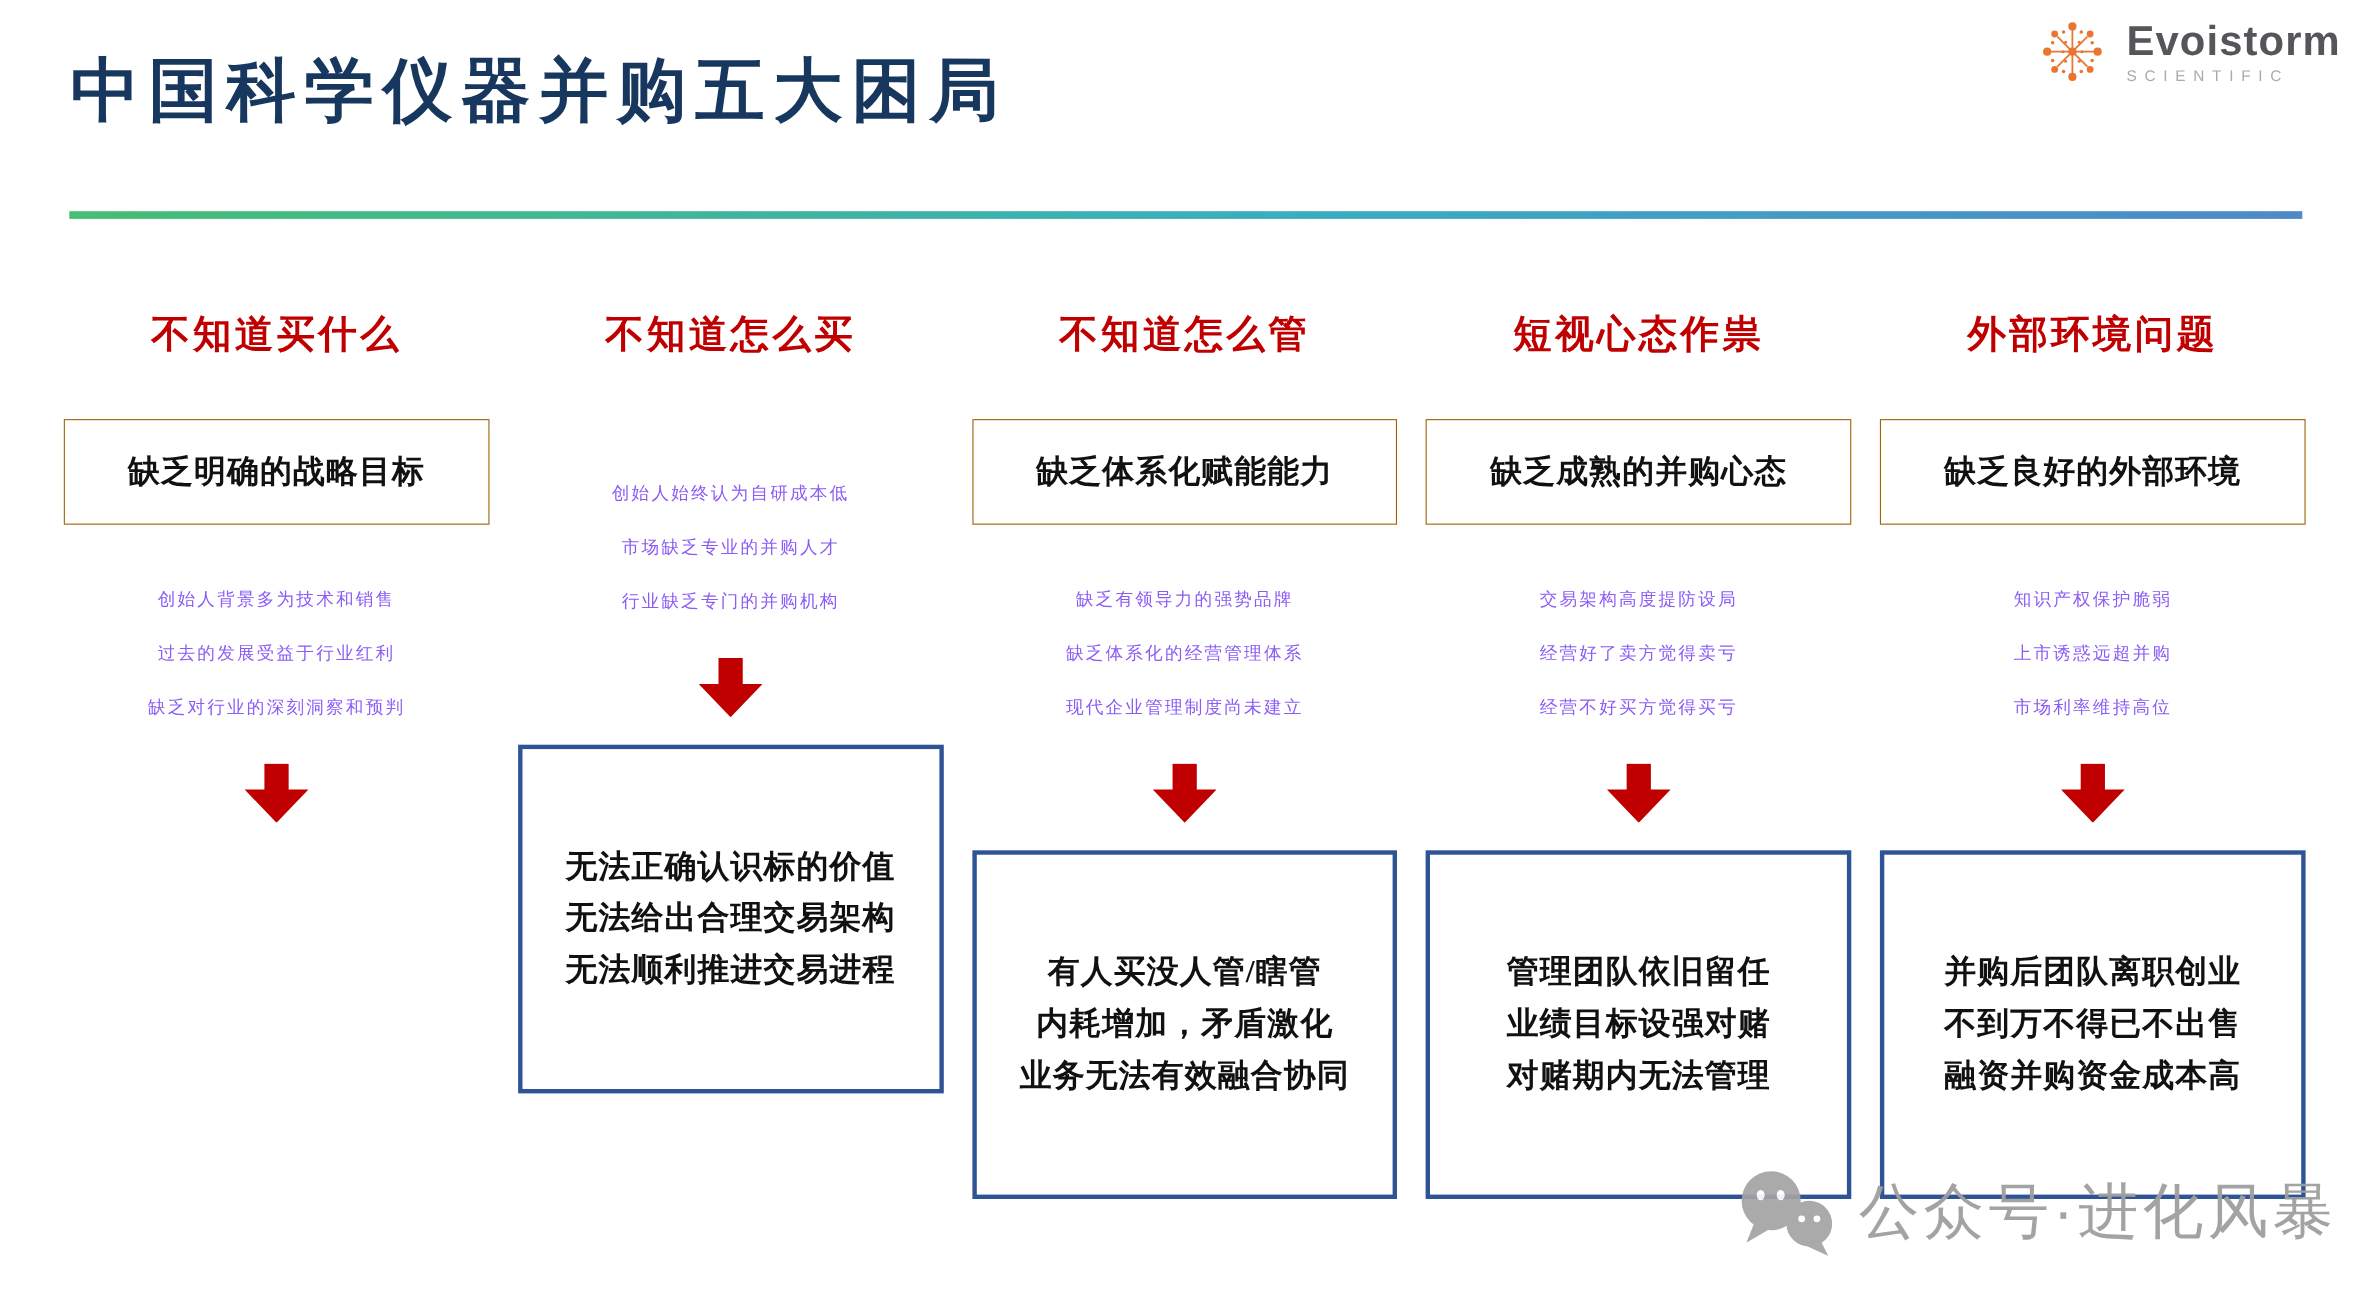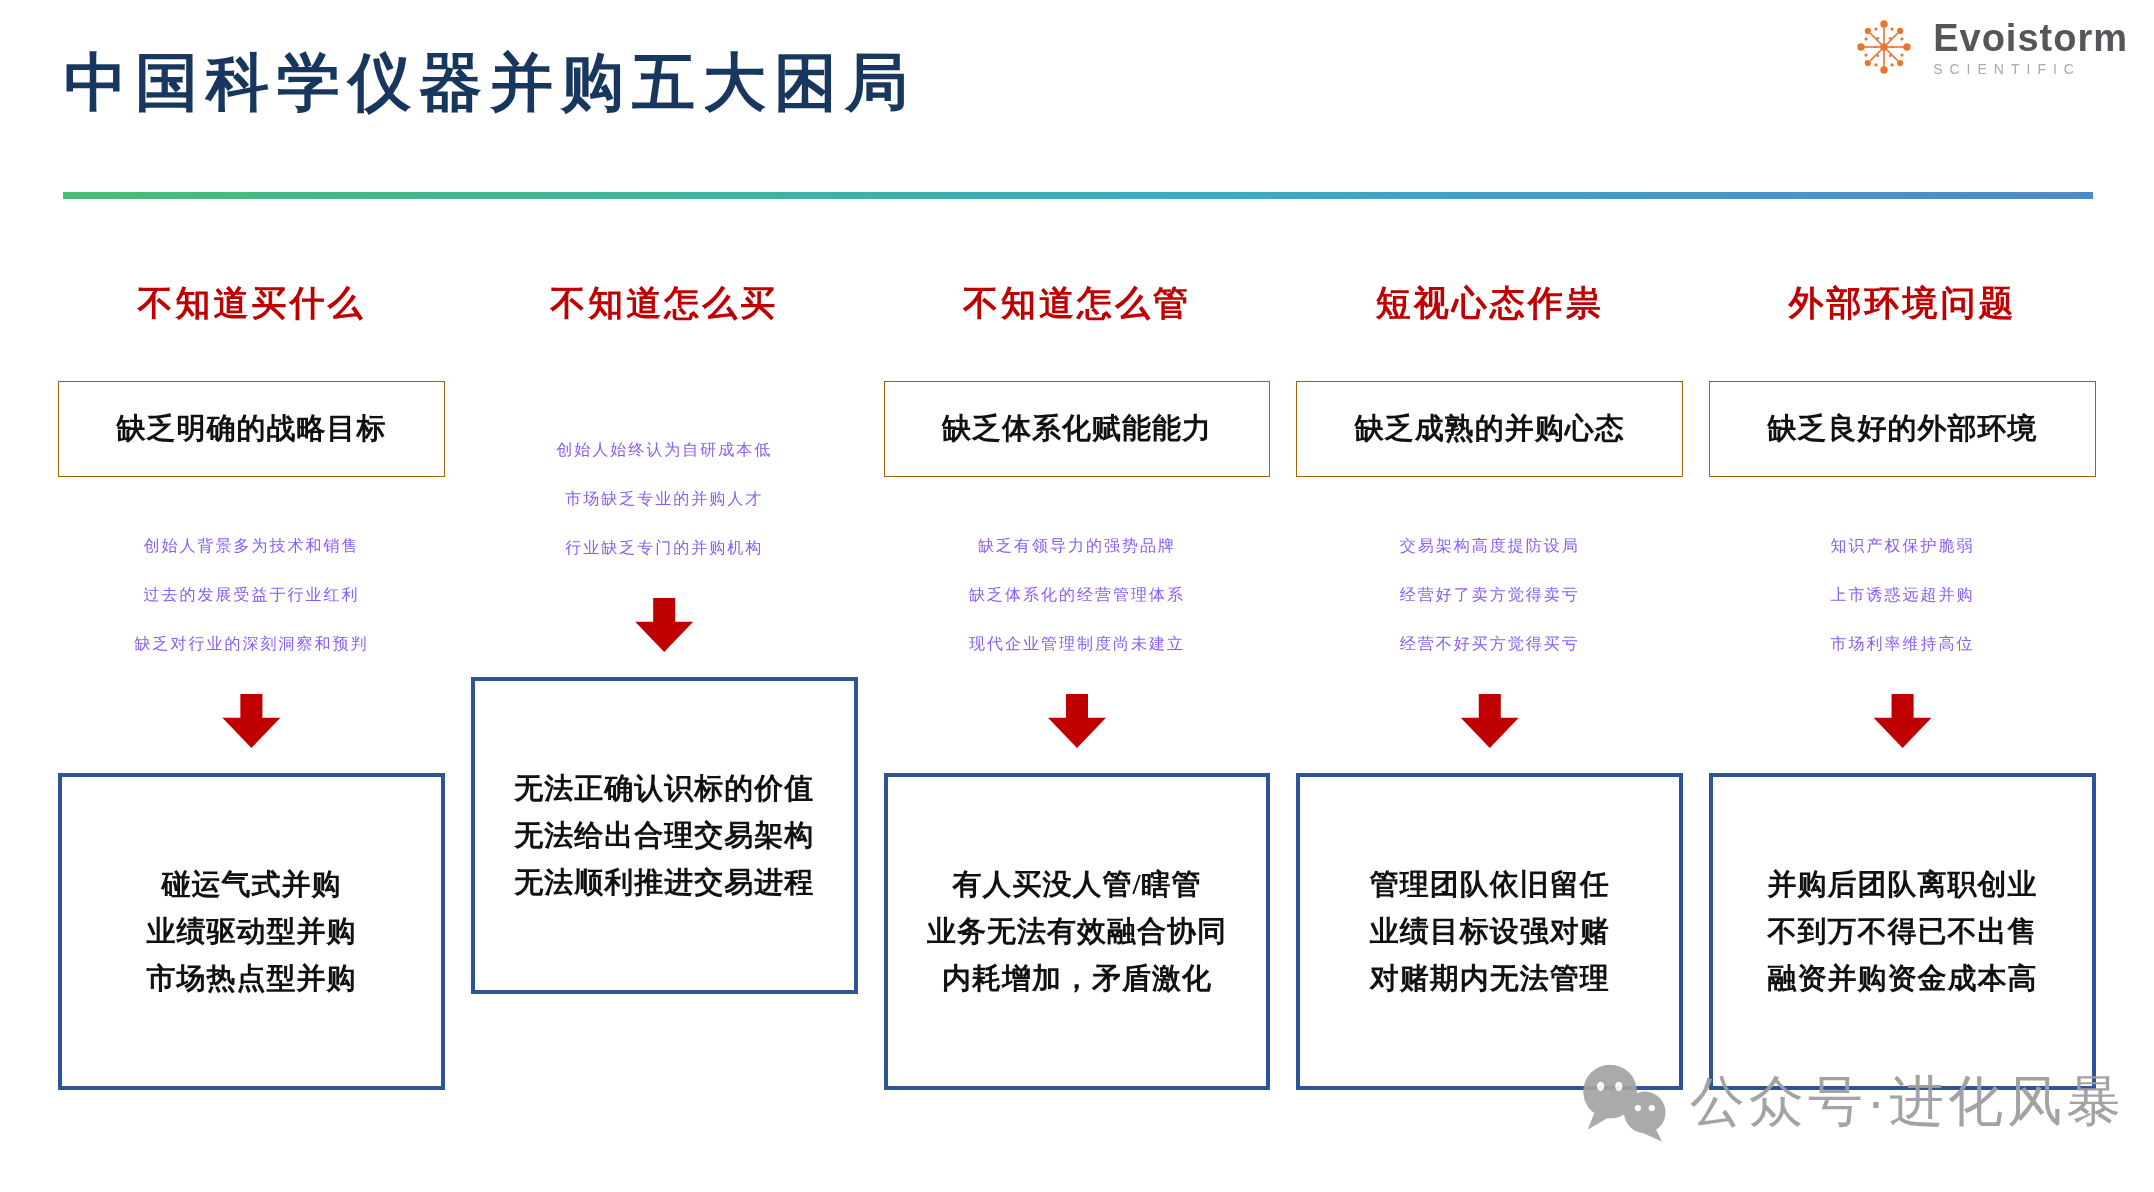--- a/index.html
+++ b/index.html
@@ -205,25 +205,20 @@
 
     <div class="col">
       <div class="col-header">不知道买什么</div>
       <div class="top-box">缺乏明确的战略目标</div>
       <div class="causes">
         <div>创始人背景多为技术和销售</div>
         <div>过去的发展受益于行业红利</div>
         <div>缺乏对行业的深刻洞察和预判</div>
       </div>
       <div class="arrow-down"></div>
-      <div class="bottom-box">
-        <div>碰运气式并购</div>
-        <div>业绩驱动型并购</div>
-        <div>市场热点型并购</div>
-      </div>
     </div>
 
     <div class="col">
       <div class="col-header">不知道怎么买</div>
       <div class="causes">
         <div>创始人始终认为自研成本低</div>
         <div>市场缺乏专业的并购人才</div>
         <div>行业缺乏专门的并购机构</div>
       </div>
       <div class="arrow-down"></div>
@@ -238,22 +233,22 @@
       <div class="col-header">不知道怎么管</div>
       <div class="top-box">缺乏体系化赋能能力</div>
       <div class="causes">
         <div>缺乏有领导力的强势品牌</div>
         <div>缺乏体系化的经营管理体系</div>
         <div>现代企业管理制度尚未建立</div>
       </div>
       <div class="arrow-down"></div>
       <div class="bottom-box">
         <div>有人买没人管/瞎管</div>
+        <div>内耗增加，矛盾激化</div>
         <div>业务无法有效融合协同</div>
-        <div>内耗增加，矛盾激化</div>
       </div>
     </div>
 
     <div class="col">
       <div class="col-header">短视心态作祟</div>
       <div class="top-box">缺乏成熟的并购心态</div>
       <div class="causes">
         <div>交易架构高度提防设局</div>
         <div>经营好了卖方觉得卖亏</div>
         <div>经营不好买方觉得买亏</div>

